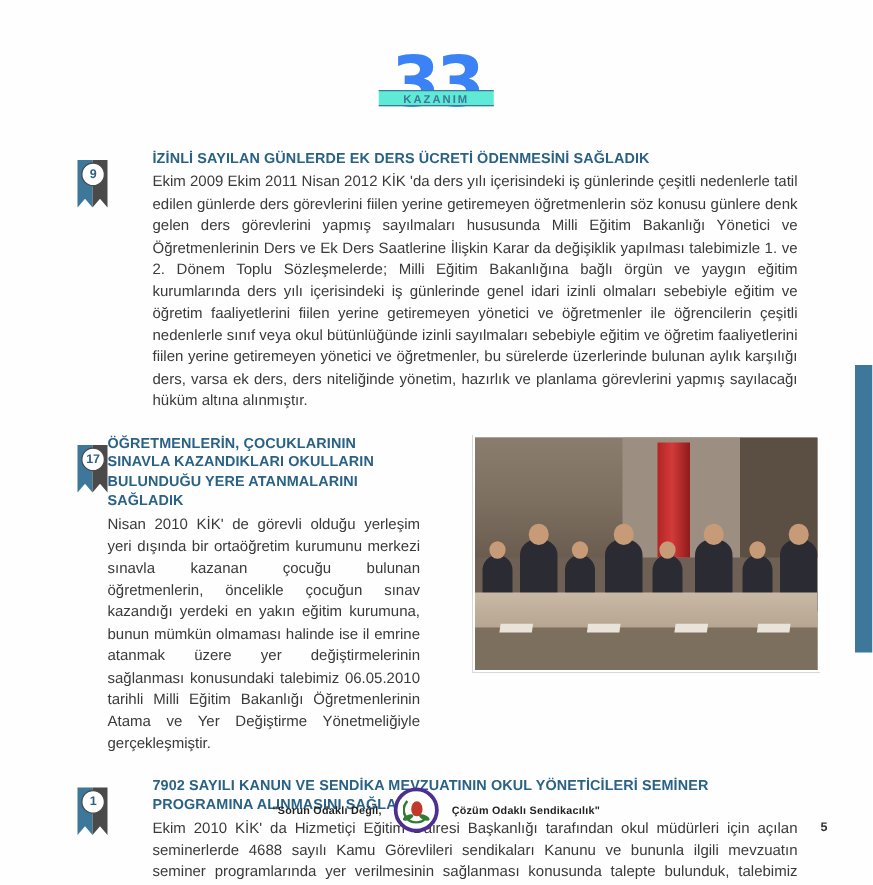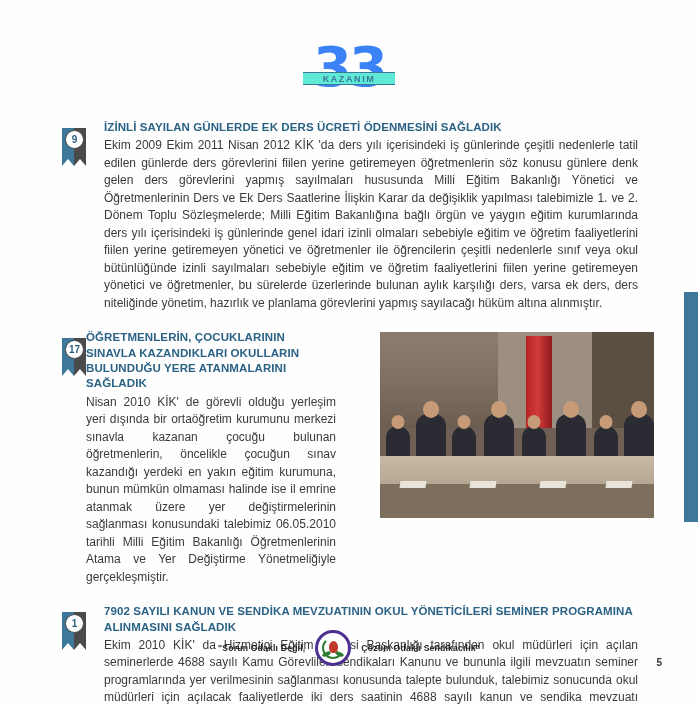--- a/index.html
+++ b/index.html
@@ -85,21 +85,21 @@
     border-radius: 50%;
     background: #ffffff;
     border: 1.4px solid #4a4a4a;
     color: #2f5f80;
     font-size: 10px;
     font-weight: bold;
     display: flex; align-items: center; justify-content: center;
     font-family: "Liberation Sans", sans-serif;
   }
   .body-col {
-    margin-left: 46px;
+    margin-left: 64px;
     position: relative;
   }
   .heading {
     color: #2a6285;
     font-weight: bold;
     font-size: 11.5px;
     letter-spacing: 0.1px;
     line-height: 1.33;
     margin: 0 0 2px 0;
     font-family: "Liberation Sans", sans-serif;

